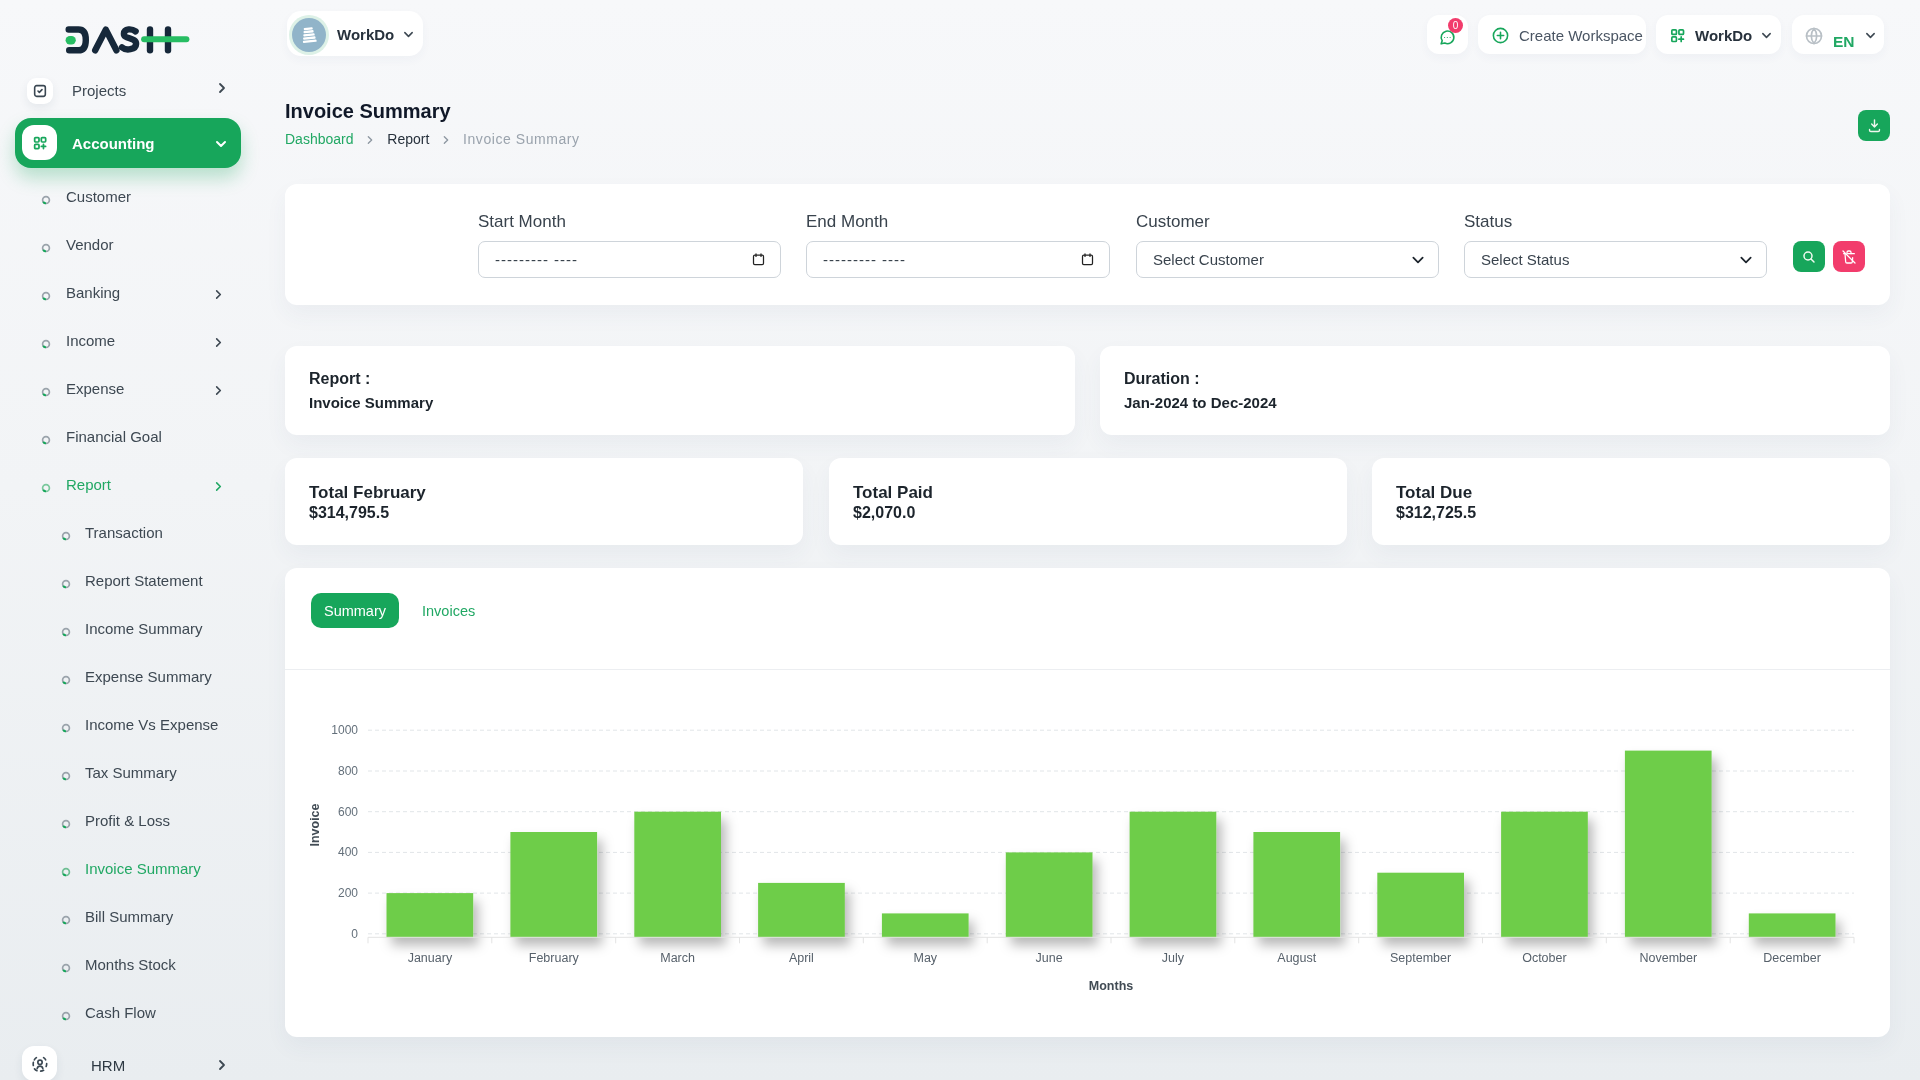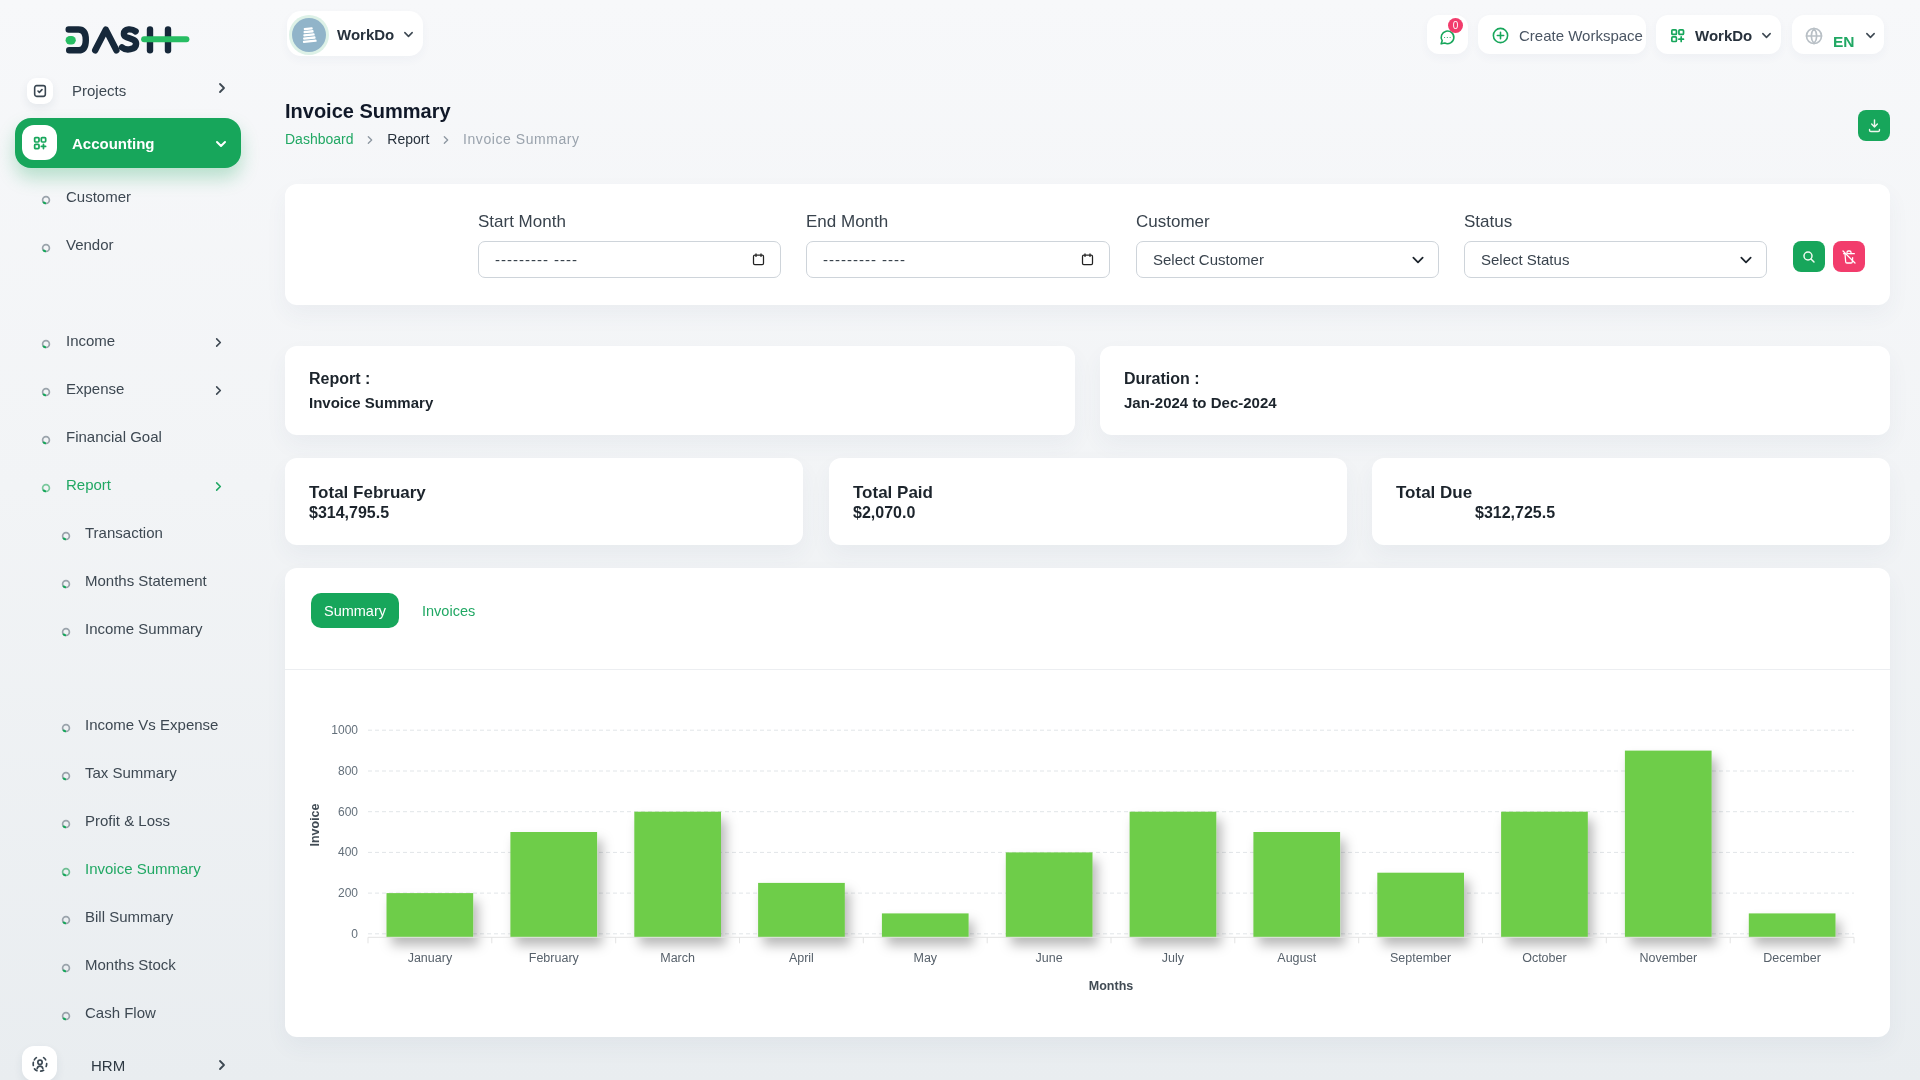--- a/index.html
+++ b/index.html
@@ -82,20 +82,30 @@
           </svg></span>
         <span class="txt">Customer</span>
       </div>
     <div class="sm-item" style="top:226px;">
         <span class="dot"><svg width="10" height="10" viewBox="0 0 10 10" fill="none">
             <circle cx="5" cy="5" r="3.4" stroke="#9aa3ab" stroke-width="1.7"></circle>
             <path d="M2.2 6.9 A3.4 3.4 0 0 0 5 8.4" stroke="#17a65b" stroke-width="1.9"></path>
           </svg></span>
         <span class="txt">Vendor</span>
       </div>
+    <div class="sm-item" style="top:274px;">
+        <span class="dot"><svg width="10" height="10" viewBox="0 0 10 10" fill="none">
+            <circle cx="5" cy="5" r="3.4" stroke="#9aa3ab" stroke-width="1.7"></circle>
+            <path d="M2.2 6.9 A3.4 3.4 0 0 0 5 8.4" stroke="#17a65b" stroke-width="1.9"></path>
+          </svg></span>
+        <span class="txt">Banking</span>
+        <span class="chev"><svg width="11" height="11" viewBox="0 0 12 12" fill="none" stroke="#3d4852" stroke-width="1.7" stroke-linecap="round" stroke-linejoin="round">
+            <path d="M4 2l4 4-4 4"></path>
+          </svg></span>
+      </div>
     <div class="sm-item" style="top:322px;">
         <span class="dot"><svg width="10" height="10" viewBox="0 0 10 10" fill="none">
             <circle cx="5" cy="5" r="3.4" stroke="#9aa3ab" stroke-width="1.7"></circle>
             <path d="M2.2 6.9 A3.4 3.4 0 0 0 5 8.4" stroke="#17a65b" stroke-width="1.9"></path>
           </svg></span>
         <span class="txt">Income</span>
         <span class="chev"><svg width="11" height="11" viewBox="0 0 12 12" fill="none" stroke="#3d4852" stroke-width="1.7" stroke-linecap="round" stroke-linejoin="round">
             <path d="M4 2l4 4-4 4"></path>
           </svg></span>
       </div>
@@ -132,28 +142,35 @@
             <circle cx="5" cy="5" r="3.4" stroke="#9aa3ab" stroke-width="1.7"></circle>
             <path d="M2.2 6.9 A3.4 3.4 0 0 0 5 8.4" stroke="#17a65b" stroke-width="1.9"></path>
           </svg></span>
         <span class="txt3">Transaction</span>
       </div>
     <div class="sm-item" style="top:562px;">
         <span class="dot3"><svg width="10" height="10" viewBox="0 0 10 10" fill="none">
             <circle cx="5" cy="5" r="3.4" stroke="#9aa3ab" stroke-width="1.7"></circle>
             <path d="M2.2 6.9 A3.4 3.4 0 0 0 5 8.4" stroke="#17a65b" stroke-width="1.9"></path>
           </svg></span>
-        <span class="txt3">Months Statement</span>
+        <span class="txt3">Report Statement</span>
       </div>
     <div class="sm-item" style="top:610px;">
         <span class="dot3"><svg width="10" height="10" viewBox="0 0 10 10" fill="none">
             <circle cx="5" cy="5" r="3.4" stroke="#9aa3ab" stroke-width="1.7"></circle>
             <path d="M2.2 6.9 A3.4 3.4 0 0 0 5 8.4" stroke="#17a65b" stroke-width="1.9"></path>
           </svg></span>
         <span class="txt3">Income Summary</span>
+      </div>
+    <div class="sm-item" style="top:658px;">
+        <span class="dot3"><svg width="10" height="10" viewBox="0 0 10 10" fill="none">
+            <circle cx="5" cy="5" r="3.4" stroke="#9aa3ab" stroke-width="1.7"></circle>
+            <path d="M2.2 6.9 A3.4 3.4 0 0 0 5 8.4" stroke="#17a65b" stroke-width="1.9"></path>
+          </svg></span>
+        <span class="txt3">Expense Summary</span>
       </div>
     <div class="sm-item" style="top:706px;">
         <span class="dot3"><svg width="10" height="10" viewBox="0 0 10 10" fill="none">
             <circle cx="5" cy="5" r="3.4" stroke="#9aa3ab" stroke-width="1.7"></circle>
             <path d="M2.2 6.9 A3.4 3.4 0 0 0 5 8.4" stroke="#17a65b" stroke-width="1.9"></path>
           </svg></span>
         <span class="txt3">Income Vs Expense</span>
       </div>
     <div class="sm-item" style="top:754px;">
         <span class="dot3"><svg width="10" height="10" viewBox="0 0 10 10" fill="none">
@@ -347,21 +364,21 @@
   <div class="card" style="left:285px;top:458px;width:518px;height:87px;"></div>
   <div class="abs" style="left:309px;top:483px;font-size:17px;font-weight:bold;color:#1c242c;">Total February</div>
   <div class="abs" style="left:309px;top:504px;font-size:16px;font-weight:bold;color:#1c242c;">$314,795.5</div>
 
   <div class="card" style="left:829px;top:458px;width:518px;height:87px;"></div>
   <div class="abs" style="left:853px;top:483px;font-size:17px;font-weight:bold;color:#1c242c;">Total Paid</div>
   <div class="abs" style="left:853px;top:504px;font-size:16px;font-weight:bold;color:#1c242c;">$2,070.0</div>
 
   <div class="card" style="left:1372px;top:458px;width:518px;height:87px;"></div>
   <div class="abs" style="left:1396px;top:483px;font-size:17px;font-weight:bold;color:#1c242c;">Total Due</div>
-  <div class="abs" style="left:1475px;top:504px;font-size:16px;font-weight:bold;color:#1c242c;">$312,725.5</div>
+  <div class="abs" style="left:1396px;top:504px;font-size:16px;font-weight:bold;color:#1c242c;">$312,725.5</div>
 
   <div class="card" style="left:285px;top:568px;width:1605px;height:469px;"></div>
   <div class="abs" style="left:285px;top:669px;width:1605px;height:1px;background:#eceef1;"></div>
   <div class="abs" style="left:311px;top:593px;width:88px;height:35px;background:#17a65b;border-radius:10px;display:flex;align-items:center;justify-content:center;color:#fff;font-size:14.5px;">Summary</div>
   <div class="abs" style="left:422px;top:603px;font-size:14.5px;color:#21a864;">Invoices</div>
 
   <svg class="abs" style="left:285px;top:568px;" width="1605" height="469" viewBox="285 568 1605 469">
     <defs>
       <filter id="barsh" x="-40%" y="-40%" width="200%" height="200%">
         <feDropShadow dx="5" dy="8" stdDeviation="6" flood-color="#000000" flood-opacity="0.28"></feDropShadow>

